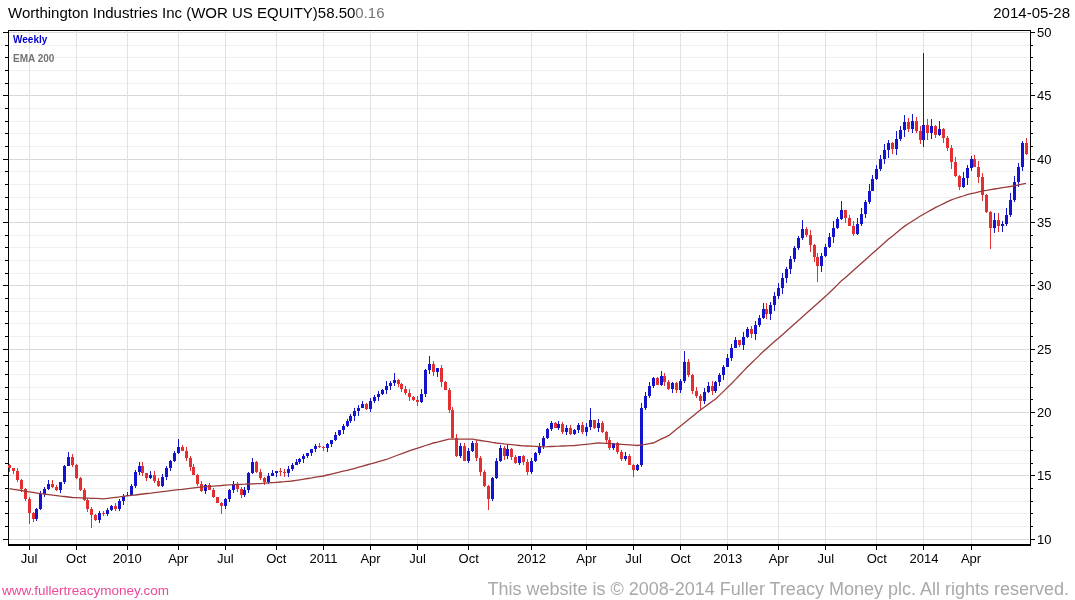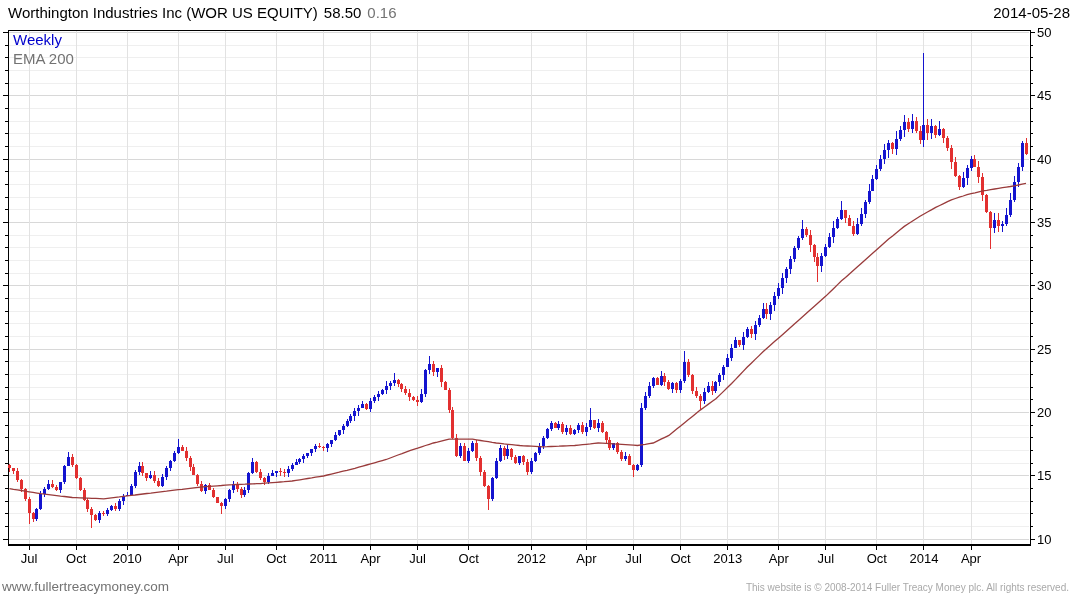--- a/index.html
+++ b/index.html
@@ -5,33 +5,33 @@
   html,body{margin:0;padding:0;}
   body{
     width:1075px;height:600px;position:relative;overflow:hidden;
     background:#ffffff;font-family:"Liberation Sans",sans-serif;
   }
   .title-row{
     position:absolute;left:8px;top:4px;right:5px;height:20px;
     display:flex;justify-content:space-between;align-items:baseline;
     font-size:15px;color:#000;
   }
-  .title-left{display:flex;gap:6px;align-items:baseline;white-space:nowrap;}
+  .title-left{display:flex;align-items:baseline;white-space:nowrap;}
   .chg{color:#737373;}
   .chart-wrap{position:absolute;left:0;top:0;width:1075px;height:600px;}
   svg{position:absolute;left:0;top:0;}
-  .legend{position:absolute;font-size:15px;line-height:13.5px;}
+  .legend{position:absolute;font-size:10px;line-height:13.5px;font-weight:bold;}
   .legend.weekly{left:13px;top:33px;color:#0000CC;}
   .legend.ema{left:13px;top:52px;color:#737373;}
   .footer{
     position:absolute;left:2px;right:6px;bottom:3px;height:18px;
     display:flex;justify-content:space-between;align-items:baseline;
   }
-  .footer a{font-size:13.5px;color:#737373;text-decoration:none;}
-  .copyright{font-size:10px;color:#A9A9A9;}
+  .footer a{font-size:13.5px;color:#ec4899;text-decoration:none;}
+  .copyright{font-size:18px;color:#A9A9A9;}
 </style>
 </head>
 <body>
 
 <div class="chart-wrap">
 
   <svg width="1075" height="600" xmlns="http://www.w3.org/2000/svg">
       <line x1="9" y1="526.6297662976629" x2="1029" y2="526.6297662976629" stroke="#efefef" stroke-width="1" shape-rendering="crispEdges"></line>
       <line x1="9" y1="513.960639606396" x2="1029" y2="513.960639606396" stroke="#efefef" stroke-width="1" shape-rendering="crispEdges"></line>
       <line x1="9" y1="501.2915129151291" x2="1029" y2="501.2915129151291" stroke="#efefef" stroke-width="1" shape-rendering="crispEdges"></line>

